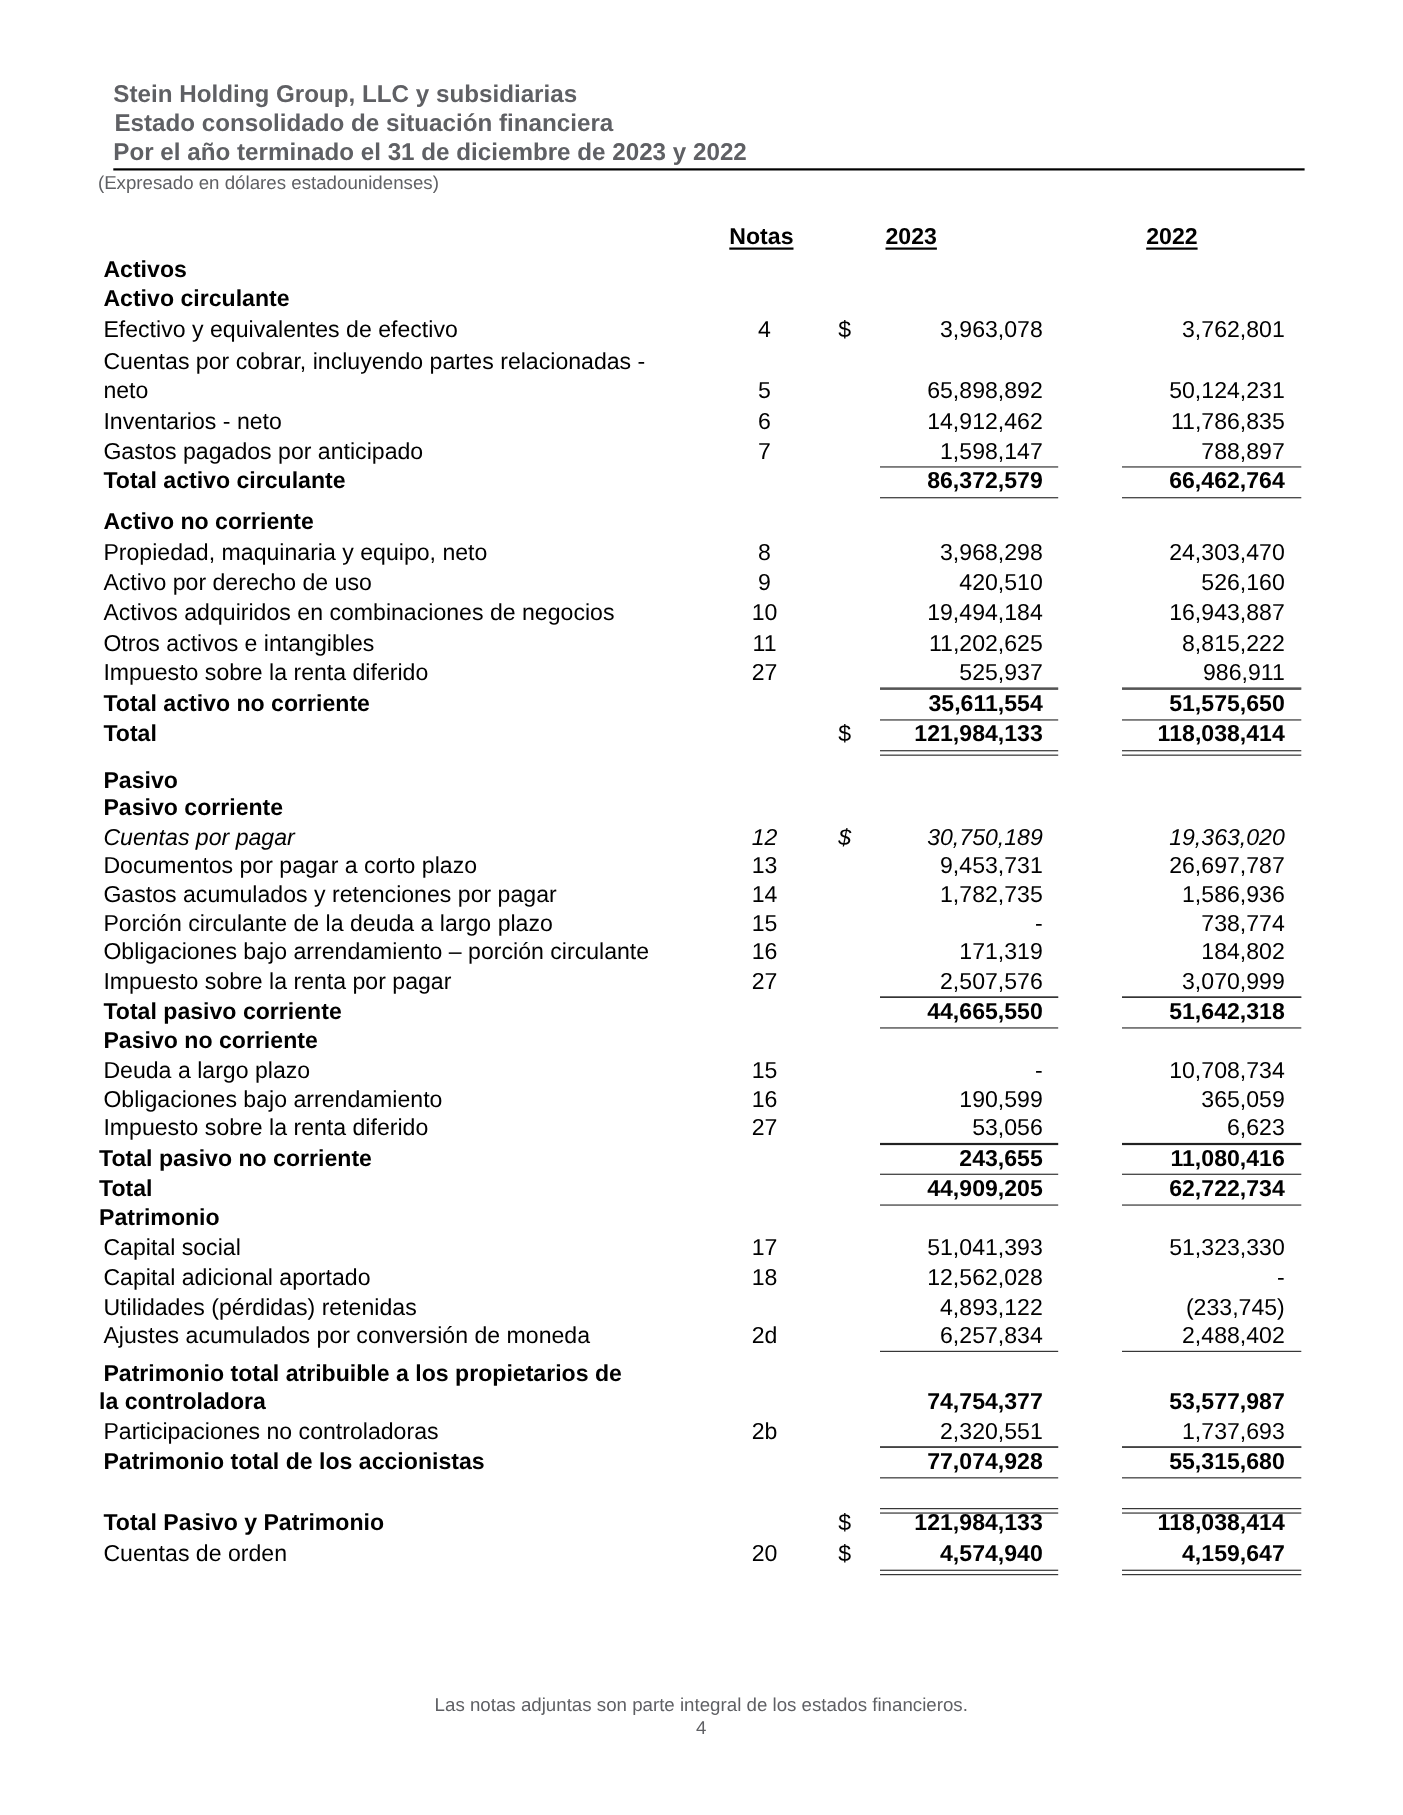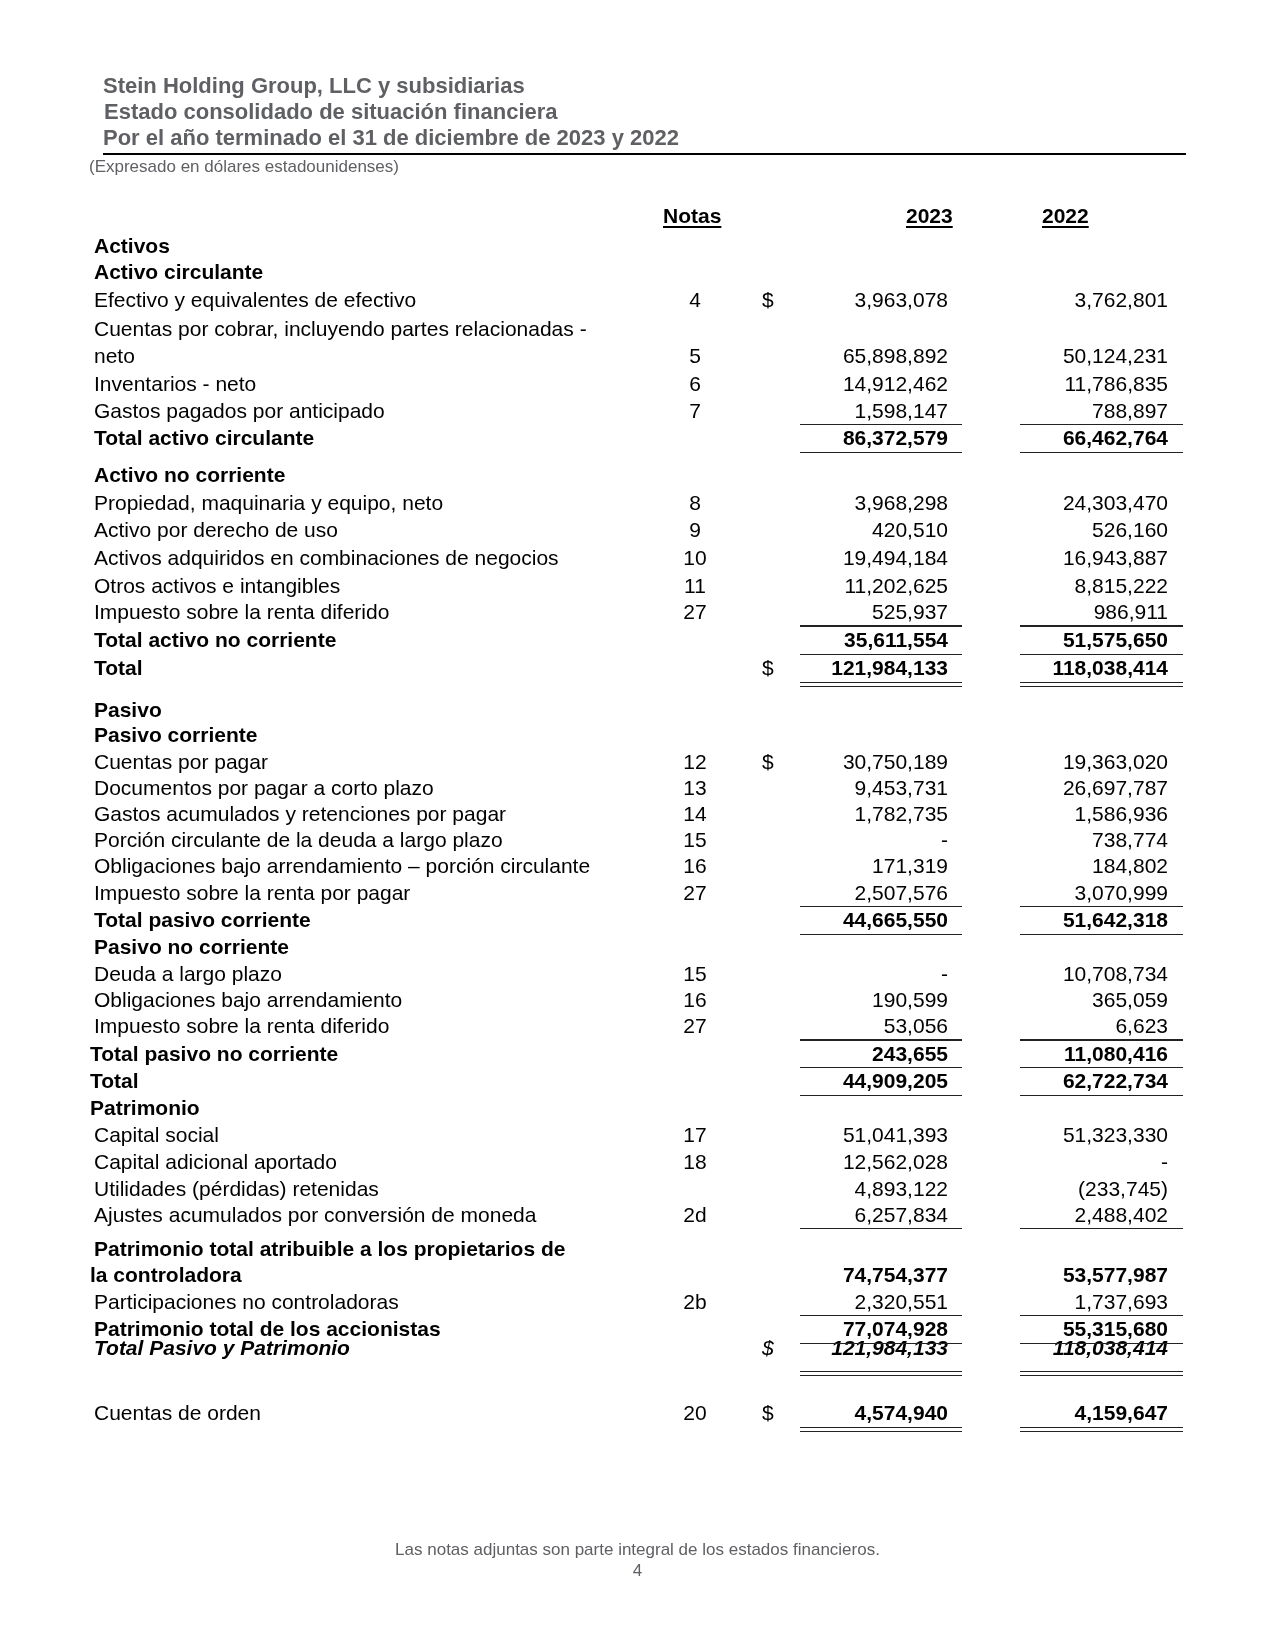--- a/index.html
+++ b/index.html
@@ -7,21 +7,21 @@
          font-family: "Liberation Sans", sans-serif; color: #000; }
   .hdr { position: absolute; left: 103px; color: #5f6064; font-weight: bold; font-size: 22px; line-height: 26px; white-space: nowrap; }
   .hdr1 { top: 73px; }
   .hdr2 { top: 99px; left: 104px; }
   .hdr3 { top: 125px; }
   .rule { position: absolute; left: 103px; width: 1083px; top: 153px; height: 0; border-top: 2.5px solid #000; }
   .subhdr { position: absolute; left: 89px; top: 157px; font-size: 17px; color: #5f6064; white-space: nowrap; }
 
   .colhead { position: absolute; top: 204px; font-size: 21px; font-weight: bold; text-decoration: underline; text-underline-offset: 3px; }
   .ch-notas { left: 663px; }
-  .ch-2023 { left: 906px; }
+  .ch-2023 { left: 805px; }
   .ch-2022 { left: 1042px; }
 
   #rows { position: absolute; left: 0; top: 0; width: 1275px; height: 1450px; }
   .row { position: absolute; left: 0; width: 1275px; height: 26px; font-size: 21px; line-height: 26px; }
   .row .label { position: absolute; left: 94px; white-space: nowrap; }
   .row.indent0 .label { left: 90px; }
   .row .note { position: absolute; left: 655px; width: 80px; text-align: center; }
   .row .cur { position: absolute; left: 762px; }
   .row .v23 { position: absolute; left: 800px; width: 148px; text-align: right; }
   .row .v22 { position: absolute; left: 1020px; width: 148px; text-align: right; }
@@ -147,21 +147,21 @@
     <div class="line c23" style="top: 654px;"></div>
     <div class="line c22" style="top: 654px;"></div>
     <div class="dbl c23" style="top: 682px;"></div>
     <div class="dbl c22" style="top: 682px;"></div>
     <div class="row bold" style="top: 697px;">
       <span class="label">Pasivo</span>
     </div>
     <div class="row bold" style="top: 722px;">
       <span class="label">Pasivo corriente</span>
     </div>
-    <div class="row" style="top: 749px;">
+    <div class="row" style="top: 749px; font-style: italic;">
       <span class="label">Cuentas por pagar</span>
       <span class="note">12</span>
       <span class="cur">$</span>
       <span class="v23">30,750,189</span>
       <span class="v22">19,363,020</span>
     </div>
     <div class="row" style="top: 775px;">
       <span class="label">Documentos por pagar a corto plazo</span>
       <span class="note">13</span>
       <span class="v23">9,453,731</span>
@@ -285,21 +285,21 @@
     </div>
     <div class="line c23" style="top: 1315px;"></div>
     <div class="line c22" style="top: 1315px;"></div>
     <div class="row bold" style="top: 1316px;">
       <span class="label">Patrimonio total de los accionistas</span>
       <span class="v23">77,074,928</span>
       <span class="v22">55,315,680</span>
     </div>
     <div class="line c23" style="top: 1315px;"></div>
     <div class="line c22" style="top: 1315px;"></div>
-    <div class="row bold" style="top: 1335px; font-style: italic;">
+    <div class="row bold" style="top: 1372px;">
       <span class="label">Total Pasivo y Patrimonio</span>
       <span class="cur">$</span>
       <span class="v23">121,984,133</span>
       <span class="v22">118,038,414</span>
     </div>
     <div class="line c23" style="top: 1343px;"></div>
     <div class="line c22" style="top: 1343px;"></div>
     <div class="dbl c23" style="top: 1371px;"></div>
     <div class="dbl c22" style="top: 1371px;"></div>
     <div class="row vbold" style="top: 1400px;">

